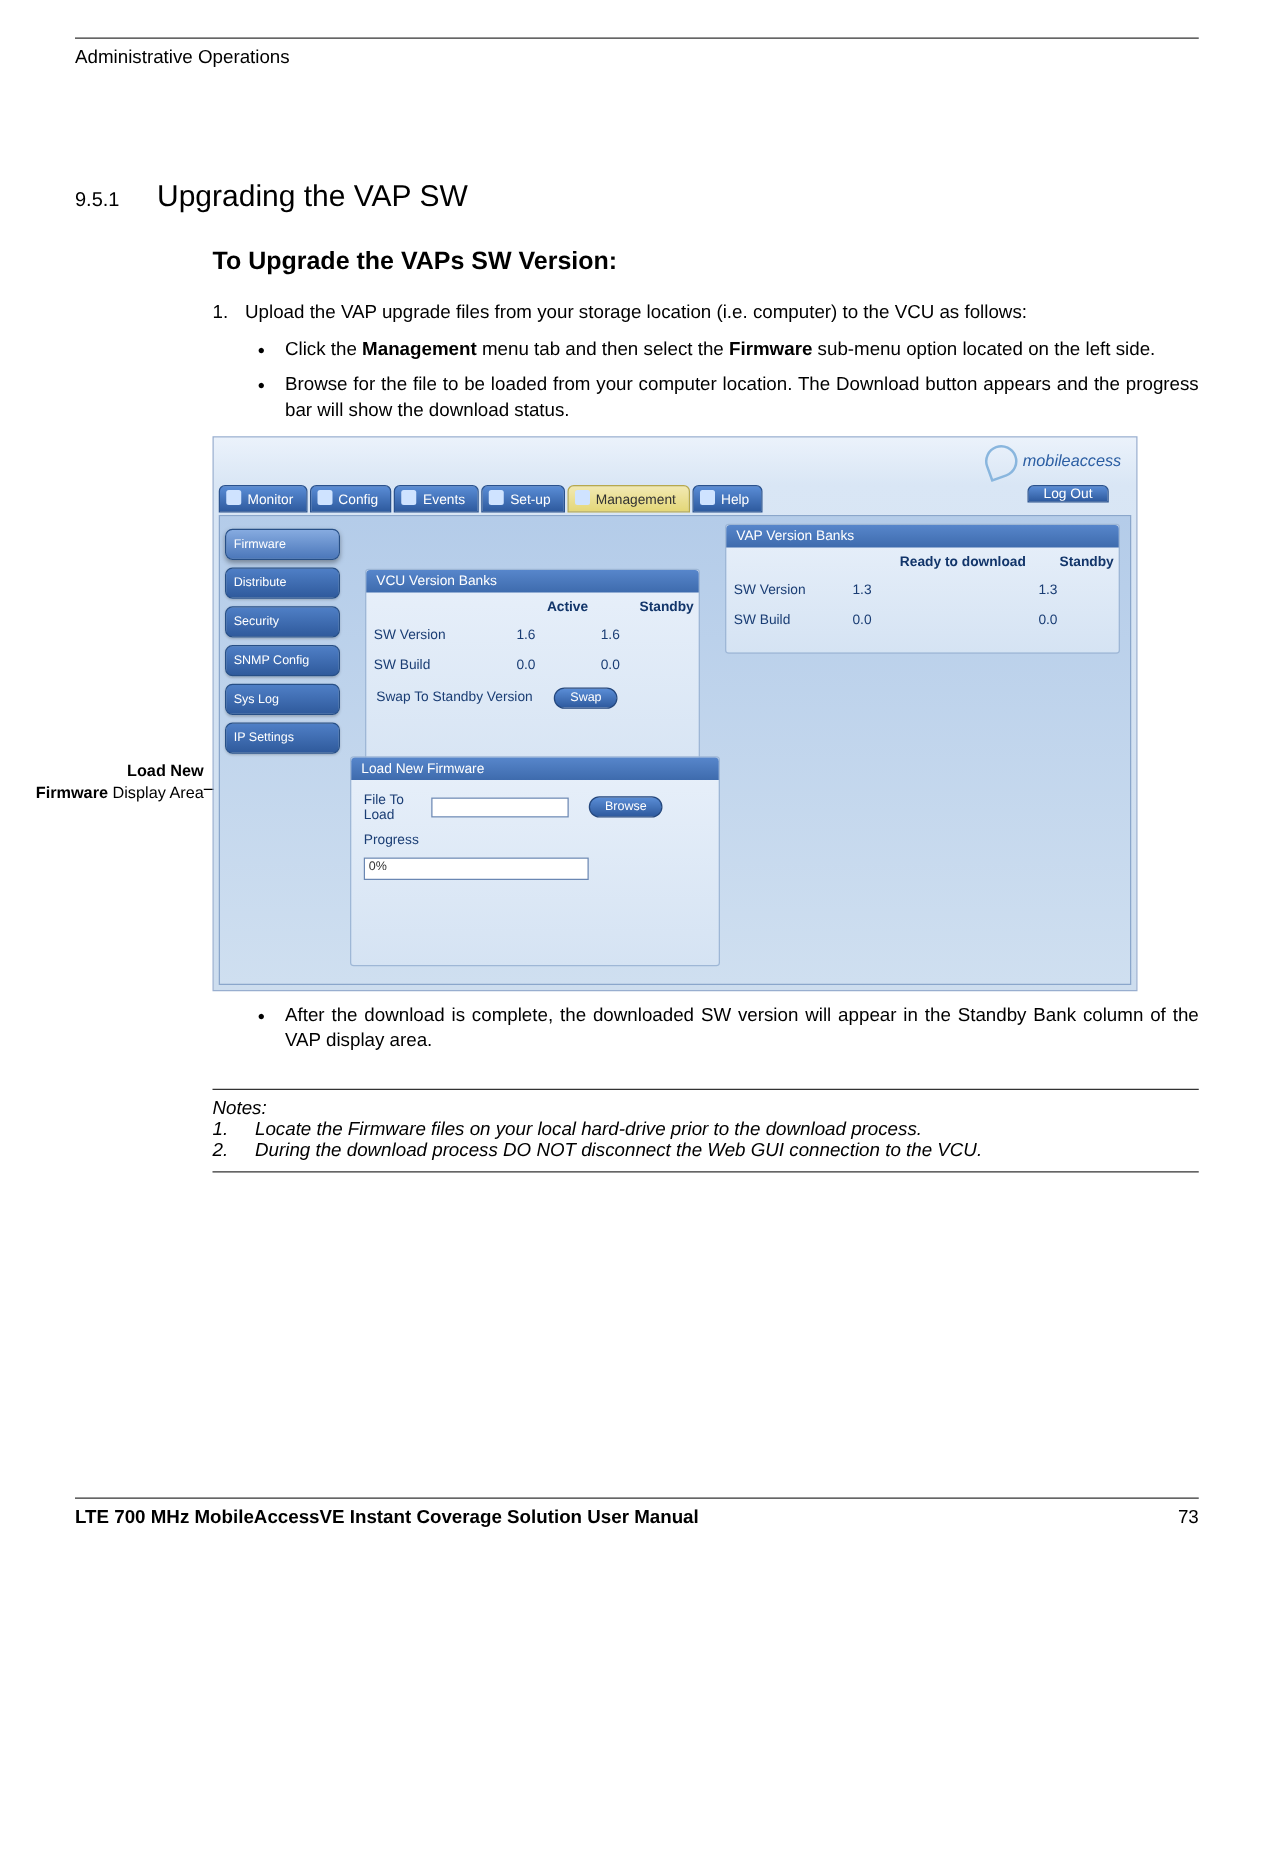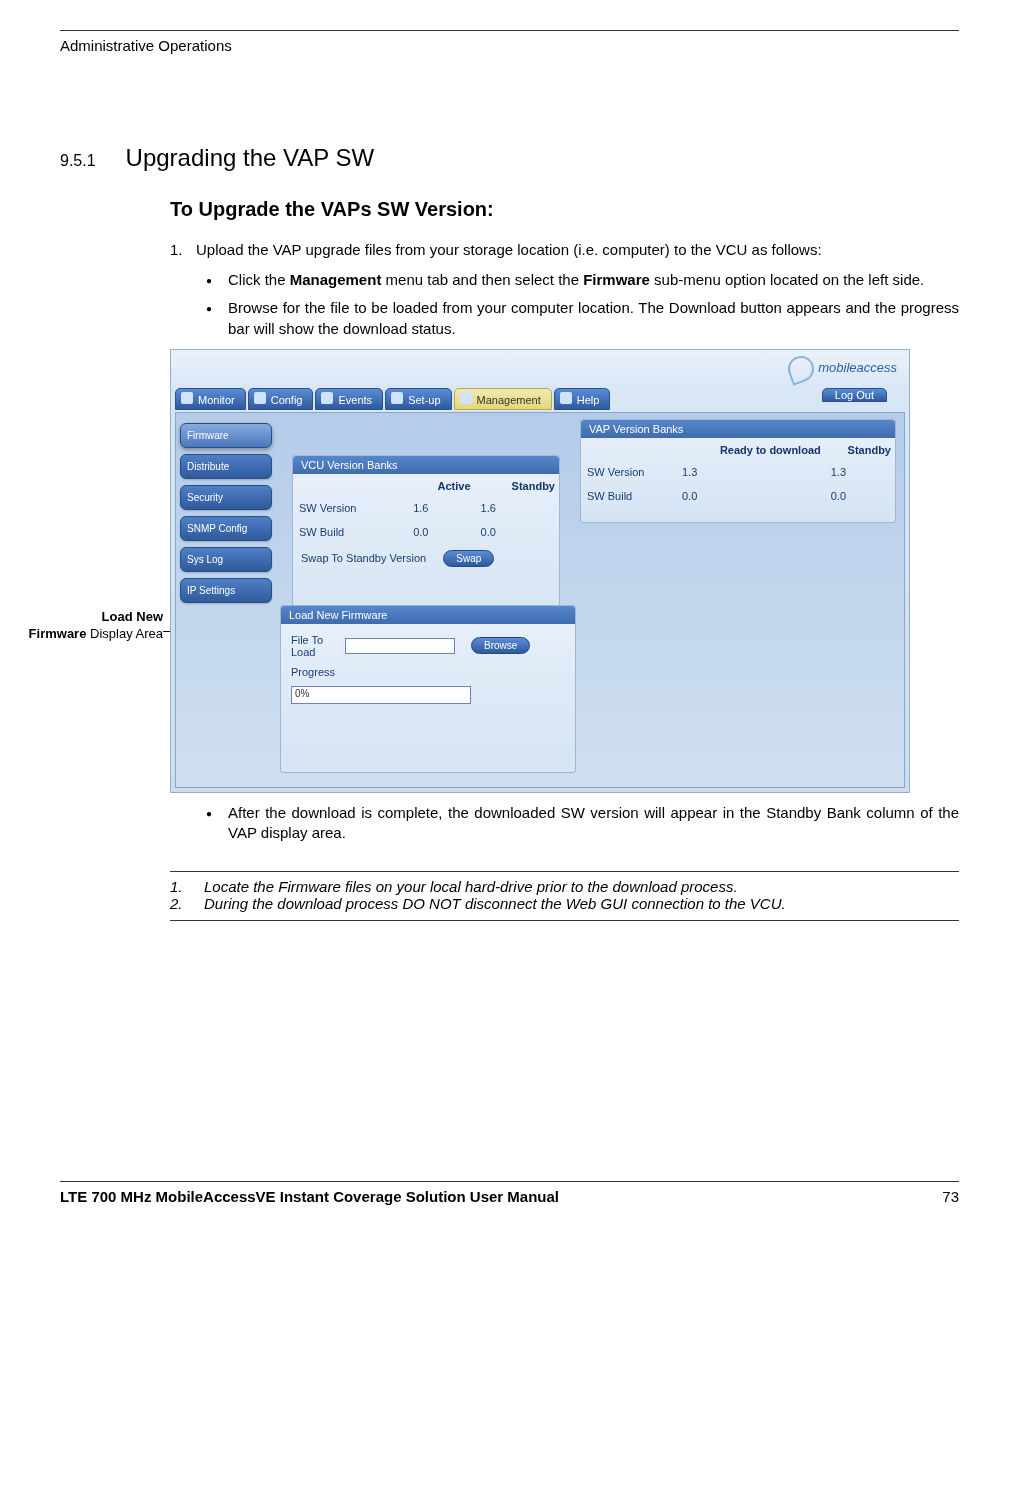--- a/index.html
+++ b/index.html
@@ -315,20 +315,21 @@
         </div>
       </div>
     </div>
   </div>
 
   <ul class="b">
     <li>After the download is complete, the downloaded SW version will appear in the Standby Bank column of the VAP display area.</li>
   </ul>
 
   <div class="nbox">
+    <div>Notes:</div>
     <ol>
       <li>
           <span class="nn">1.</span>
           <span>Locate the Firmware files on your local hard-drive prior to the download process.</span>
         </li>
       <li>
           <span class="nn">2.</span>
           <span>During the download process DO NOT disconnect the Web GUI connection to the VCU.</span>
         </li>
     </ol>

